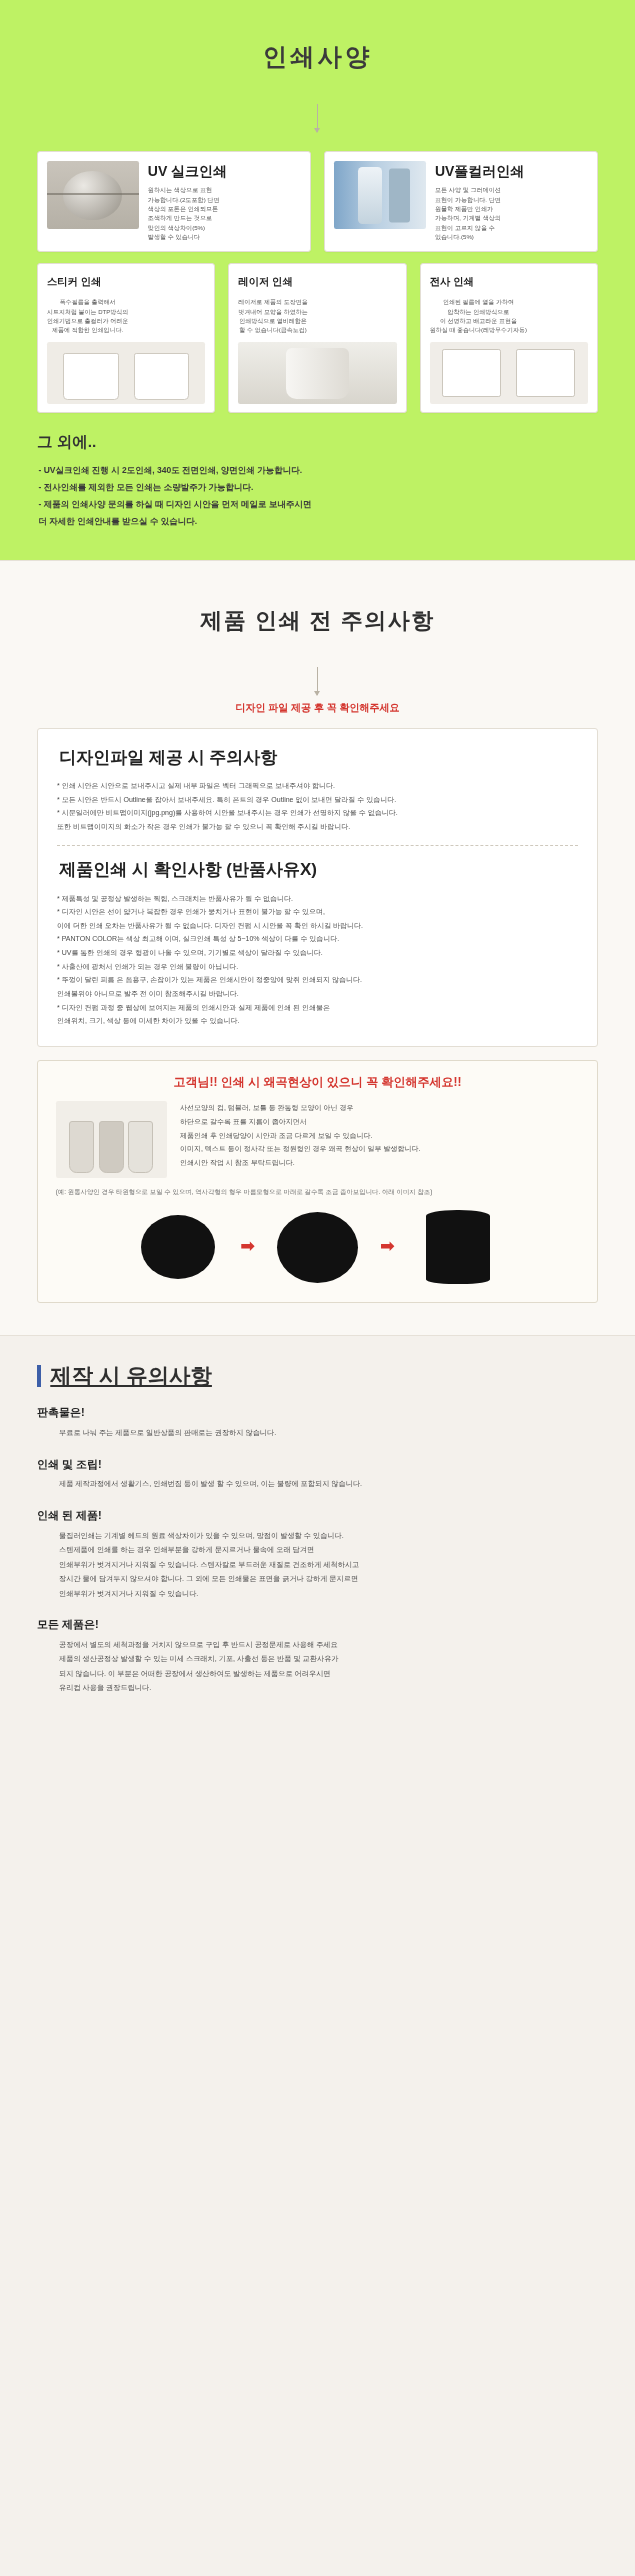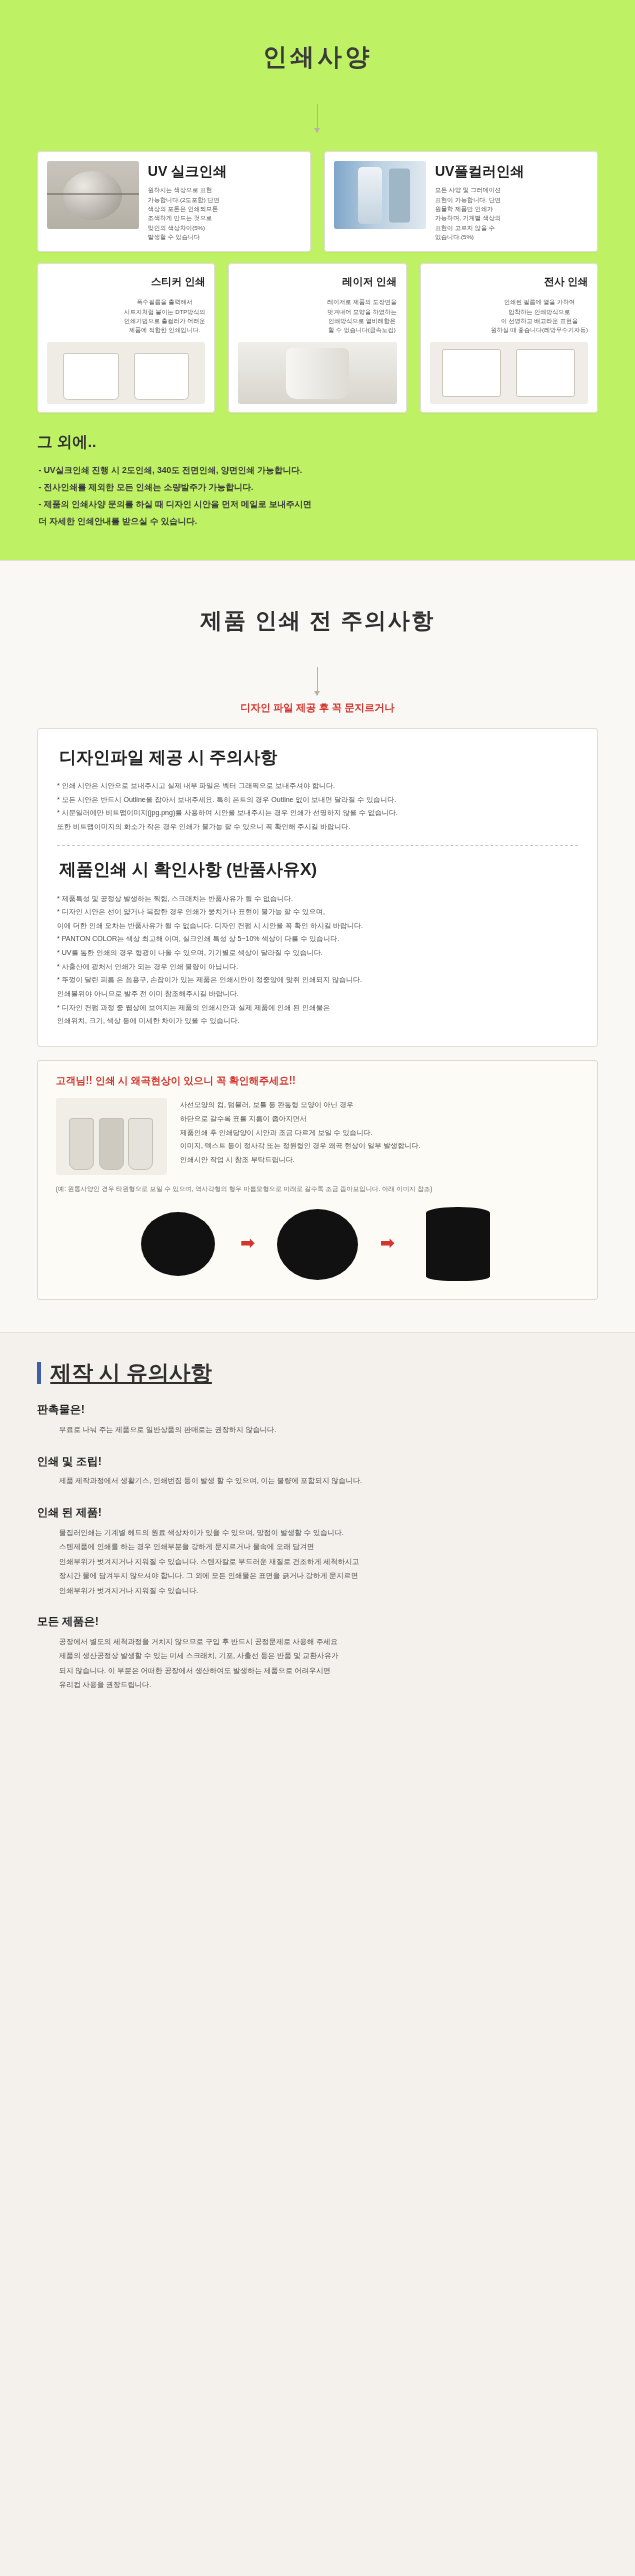--- a/index.html
+++ b/index.html
@@ -38,21 +38,21 @@
   }
 
   .cards { width: 561px; margin: 19px auto 0; }
   .card-row { display:flex; gap: 13.3px; margin-bottom: 11.8px; }
   .card {
     background:#fff; border:0.7px solid #e3ded4; border-radius:3px;
     padding: 8.9px; display:flex; gap: 8.9px; align-items:flex-start;
     box-shadow: 0 0.7px 1.5px rgba(0,0,0,0.03);
   }
   .card.half { width: 274px; }
-  .card.third { width: 202px; flex-direction: column; align-items:flex-end; gap:5.9px; }
+  .card.third { width: 202px; flex-direction: column; align-items:flex-start; gap:5.9px; }
   .card-photo {
     background:#dcd8d0; border-radius:2.2px; overflow:hidden; position:relative;
     flex:none;
   }
   .card.half .card-photo { width: 92px; height: 68px; }
   .card.third .card-photo { width: 100%; height: 62px; }
   .card-txt { flex:1; min-width:0; }
   .card-h {
     font-size: 14px; font-weight:bold; color:#222; margin: 1.5px 0 4.4px;
   }
@@ -131,21 +131,21 @@
   }
   .panel-h .ul { position:absolute; left:0; right:0; bottom:0; height:5.2px; background:#e9e4d9; z-index:-1; }
   .note { font-size: 7px; line-height: 1.95; color:#4a4a4a; }
   .dashed-sep { border-top:0.7px dashed #cfc9bd; margin: 11.8px 0 11.8px; }
 
   
   .warn {
     width: 561px; margin: 13.3px auto 0; background:#fdfbf6;
     border:1.5px solid #e0dacb; border-radius:3px; padding: 13.3px 17.7px 16.2px;
   }
-  .warn-h { font-size: 10px; font-weight:bold; color:#d4362f; margin-bottom: 10.3px; }
+  .warn-h { text-align:center; font-size: 12px; font-weight:bold; color:#d4362f; margin-bottom: 10.3px; }
   .warn-body { display:flex; gap: 13.3px; align-items:flex-start; }
   .warn-photo {
     width: 111px; height: 77px; flex:none; background:#f1eee8; border-radius:2.2px; position:relative; overflow:hidden;
   }
   .warn-photo .cup {
     position:absolute; bottom:5.9px; width:25px; height:52px; background:#ddd9d1;
     border-radius: 3px 3px 7.4px 7.4px; border:0.7px solid #c6c1b7;
   }
   .warn-photo .c1 { left:13.3px; }
   .warn-photo .c2 { left:43px; background:#cfcac1; }
@@ -256,21 +256,21 @@
     </div>
   </section>
 
   <section class="sec2">
     <div class="sec-title-wrap">
       <h2 class="sec2-title">
         <span class="ul"></span>
         <span>제품 인쇄 전 주의사항</span>
       </h2>
       <div class="title-arrow"></div>
-      <div class="sec2-sub">디자인 파일 제공 후 꼭 문지르거나</div>
+      <div class="sec2-sub">디자인 파일 제공 후 꼭 확인해주세요</div>
     </div>
 
     <div class="panel">
       <div class="panel-h">
         <span class="ul"></span>
         <span>디자인파일 제공 시 주의사항</span>
       </div>
       <div class="note">
         <div>* 인쇄 시안은 시안으로 보내주시고  실제 내부 파일은 벡터 그래픽으로 보내주셔야 합니다.</div>
         <div>* 모든 시안은 반드시 Outline을 잡아서 보내주세요. 특히 폰트의 경우 Outline 없이 보내면 달라질 수 있습니다.</div>

